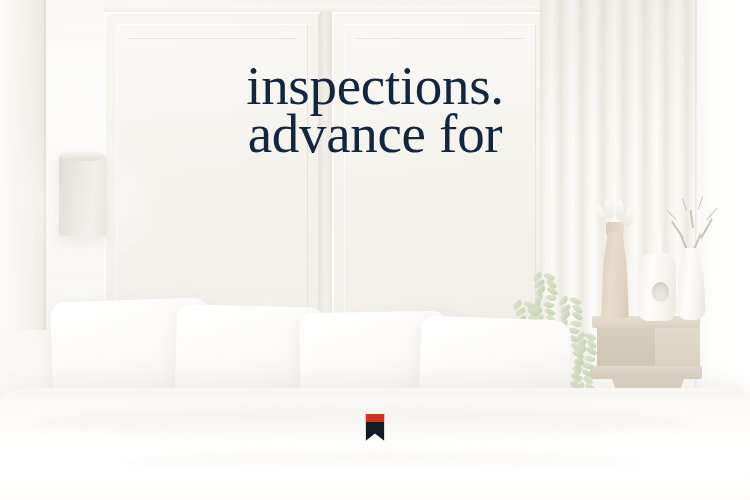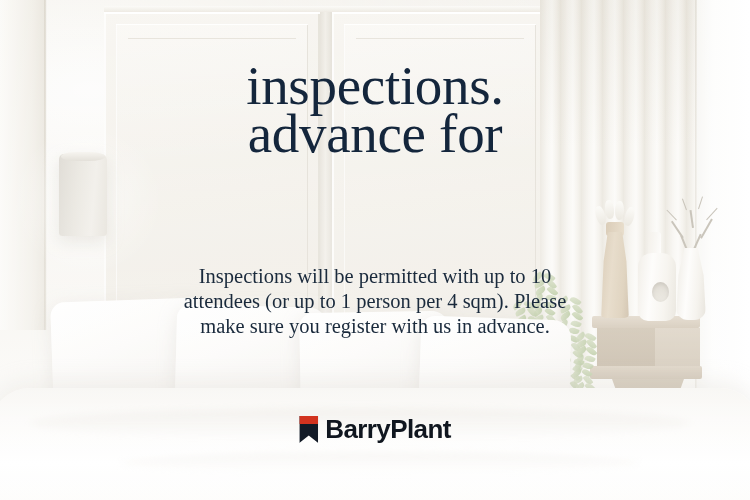--- a/index.html
+++ b/index.html
@@ -477,23 +477,21 @@
     <div class="photo-wash"></div>
   </div>
 
   <div class="overlay">
 
     <div class="headline">
       <span class="hl-line">inspections.</span>
       <span class="hl-line">advance for</span>
     </div>
 
-    <div class="body-copy">Inspections will be permitted with up to 10 attendees (or up to 1 person per 4 sqm). Please make sure you register with us in advance.</div>
 
     <div class="logo">
       <span class="logo-mark">
         <span class="flagtop"></span>
       </span>
-      <span class="logo-text">BarryPlant</span>
     </div>
 
   </div>
 </div>
 
 </body></html>

